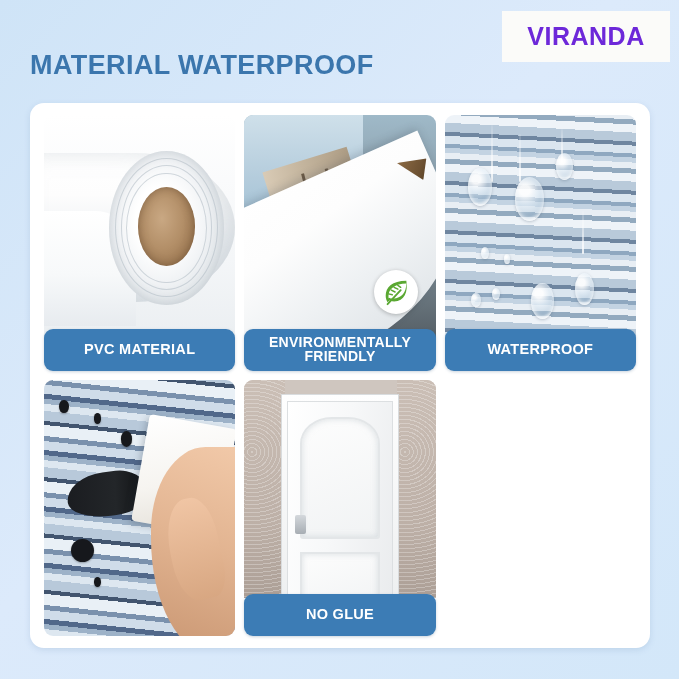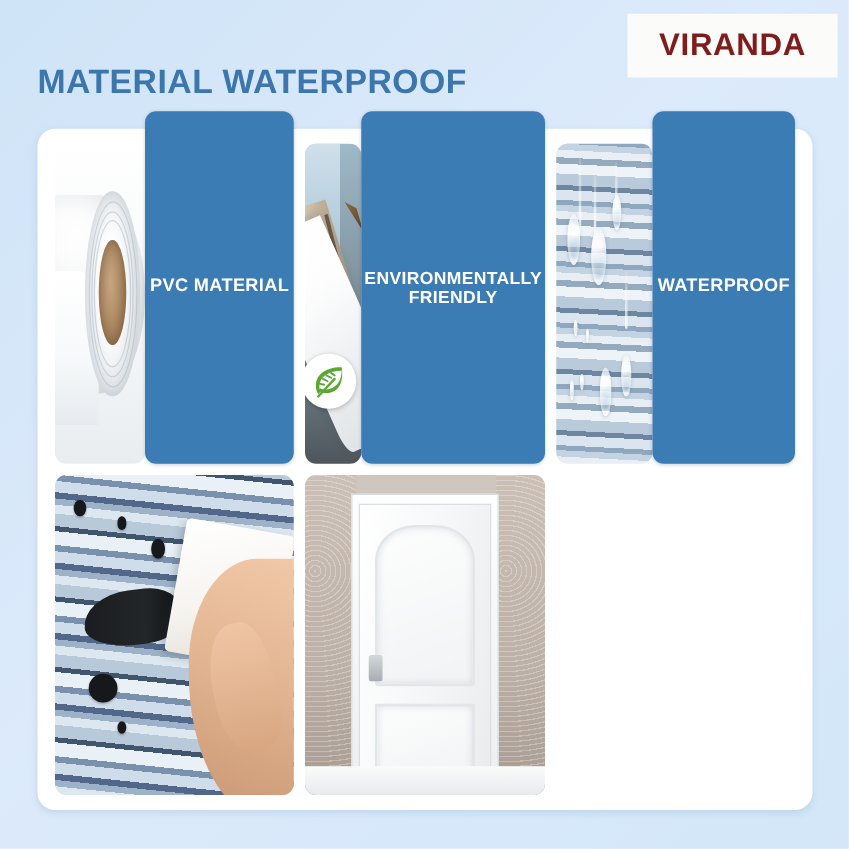--- a/index.html
+++ b/index.html
@@ -26,21 +26,21 @@
     background: #fbfbf9;
     display: flex;
     align-items: center;
     justify-content: center;
   }
   .logo-text {
     font-family: "Liberation Sans", sans-serif;
     font-weight: bold;
     font-size: 25px;
     letter-spacing: 0.5px;
-    color: #7f1d1d;
+    color: #6d28d9;
   }
 
   
   .page-title {
     position: absolute;
     left: 30px;
     top: 50px;
     font-size: 27px;
     font-weight: bold;
     letter-spacing: 0.4px;
@@ -66,21 +66,21 @@
     display: grid;
     grid-template-columns: repeat(3, 1fr);
     grid-template-rows: repeat(2, 1fr);
     column-gap: 9px;
     row-gap: 9px;
   }
 
   .card {
     position: relative;
     display: flex;
-    flex-direction: row;
+    flex-direction: column;
     overflow: visible;
   }
 
   .card-photo {
     position: relative;
     flex: 1 1 auto;
     border-radius: 9px;
     overflow: hidden;
     background: #eef2f5;
   }
@@ -411,16 +411,17 @@
         <div class="wall-r"></div>
         <div class="frame">
           <div class="door">
             <div class="panel-top"></div>
             <div class="panel-bot"></div>
             <div class="handle"></div>
           </div>
         </div>
         <div class="skirt"></div>
       </div>
+      <div class="card-label">NO GLUE</div>
     </div>
 
   </div>
 </div>
 
 </body></html>

